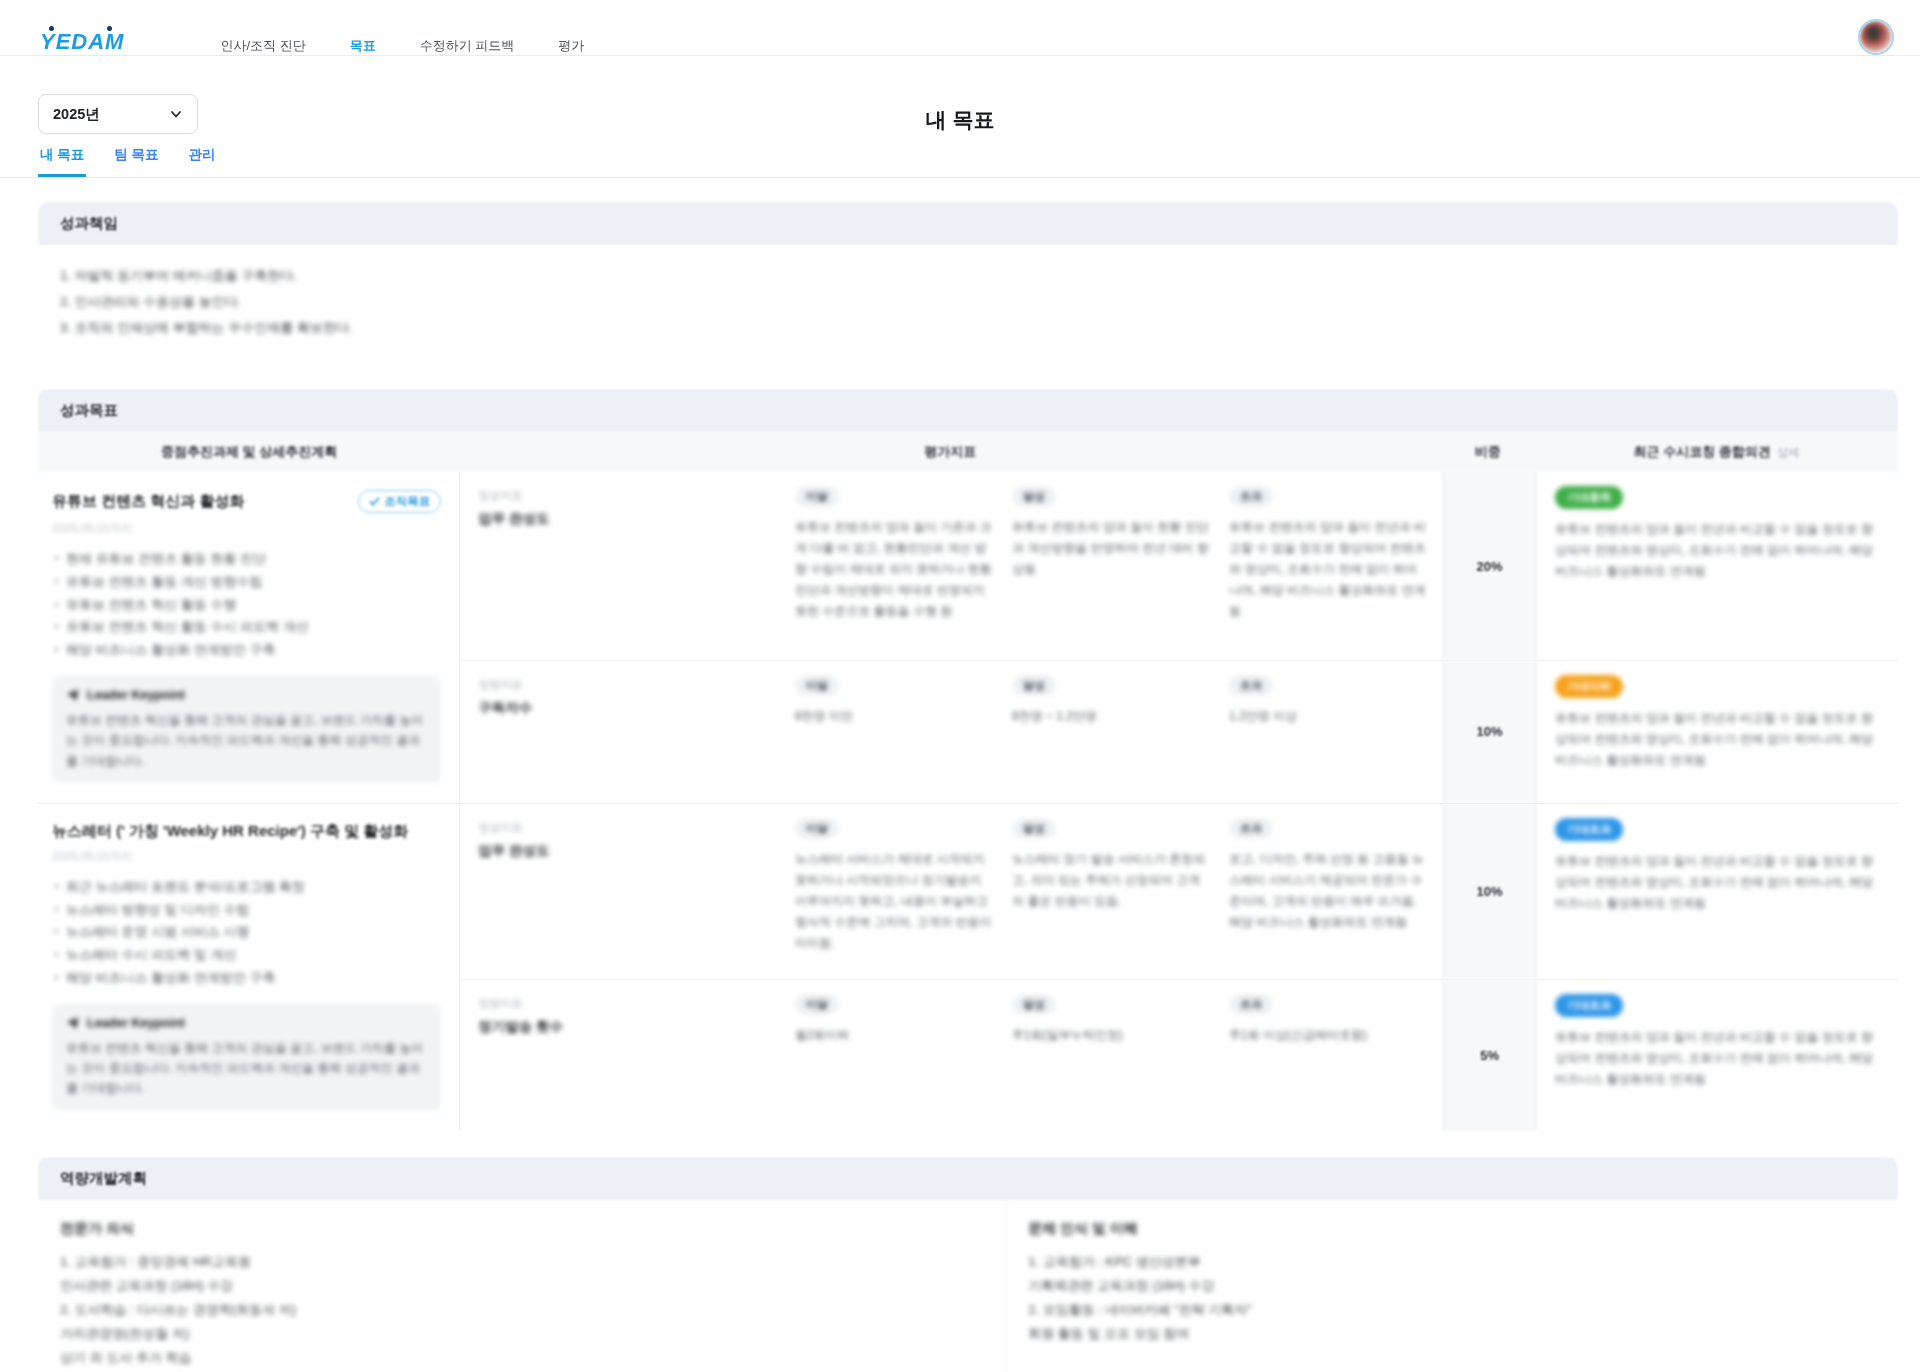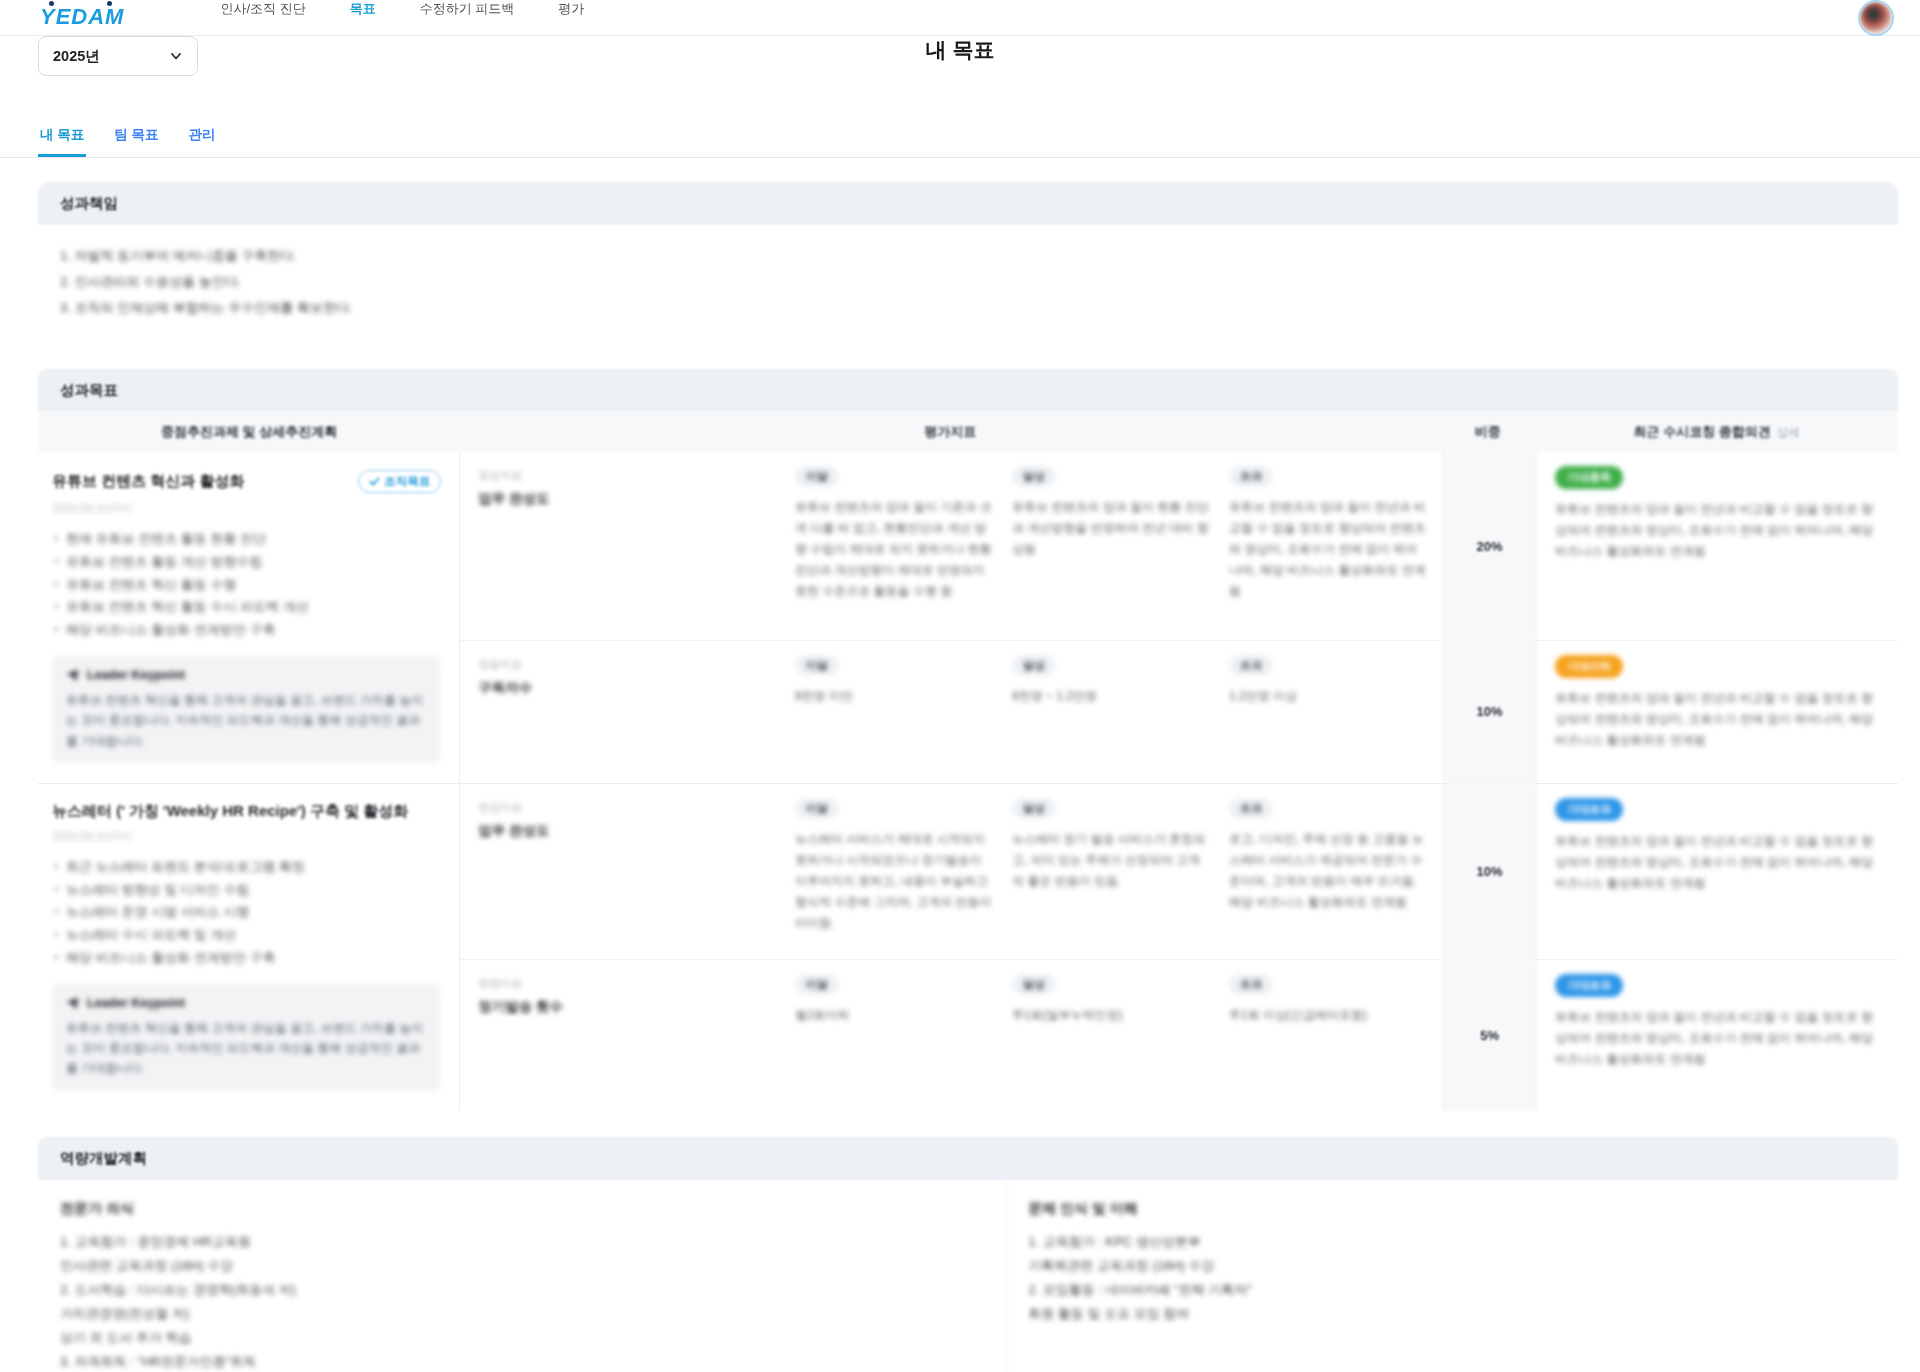--- a/index.html
+++ b/index.html
@@ -5,37 +5,37 @@
   * { margin:0; padding:0; box-sizing:border-box; }
   html,body { width:1920px; height:1372px; overflow:hidden; background:#fff;
     font-family:"Liberation Sans","DejaVu Sans",sans-serif; color:#2f3338; }
 
   
   .b1 { filter: blur(1.2px); }
   .b2 { filter: blur(1.8px); }
   .b3 { filter: blur(2.4px); }
 
   
-  .topnav { height:36px; background:#fff; border-bottom:1px solid #e9ecef;
-    display:flex; align-items:flex-start; padding:0 26px; }
+  .topnav { height:56px; background:#fff; border-bottom:1px solid #e9ecef;
+    display:flex; align-items:flex-end; padding:0 26px; }
   .logo { position:relative; font-weight:800; font-style:italic; font-size:22px;
     letter-spacing:1px; color:#1b9cdf; margin-left:14px; padding-top:4px; }
   .logo .dot { position:absolute; width:5px; height:5px; border-radius:50%; background:#123a66; top:1px; }
   .logo .dot.d1 { left:9px; } .logo .dot.d2 { left:67px; }
   .nav-items { display:flex; gap:44px; margin-left:96px; }
   .nav-item { font-size:13px; color:#4b5158; cursor:pointer; }
   .nav-item.active { color:#1b9cd8; font-weight:700; }
   .avatar { margin-left:auto; width:36px; height:36px; border-radius:50%;
     border:2px solid #a9d4ee; overflow:hidden; cursor:pointer; }
   .avatar .img { width:100%; height:100%; border-radius:50%;
     background:radial-gradient(circle at 42% 38%, #3a3a3a 16%, #b8544a 40%, #e4ded6 75%);
     filter:blur(2px); }
 
   
-  .page-head { position:relative; height:78px; display:flex; align-items:flex-start; padding:0 22px 0 38px; }
+  .page-head { position:relative; height:78px; display:flex; align-items:flex-end; padding:0 22px 0 38px; }
   .year-select { width:160px; height:40px; border:1px solid #d8dce1; border-radius:8px;
     display:flex; align-items:center; padding:0 14px; font-size:14.5px; font-weight:600;
     color:#202327; cursor:pointer; background:#fff; }
   .year-select .chev { margin-left:auto; }
   .page-title { position:absolute; left:50%; transform:translateX(-50%); font-size:21px;
     font-weight:800; color:#17191c; }
   .head-actions { margin-left:auto; display:flex; gap:12px; }
   .btn { height:40px; border-radius:8px; display:flex; align-items:center; gap:8px;
     font-size:14.5px; font-weight:700; padding:0 18px; cursor:pointer; }
   .btn.ghost { background:#fff; border:1px solid #d5d9de; color:#25282c; }

